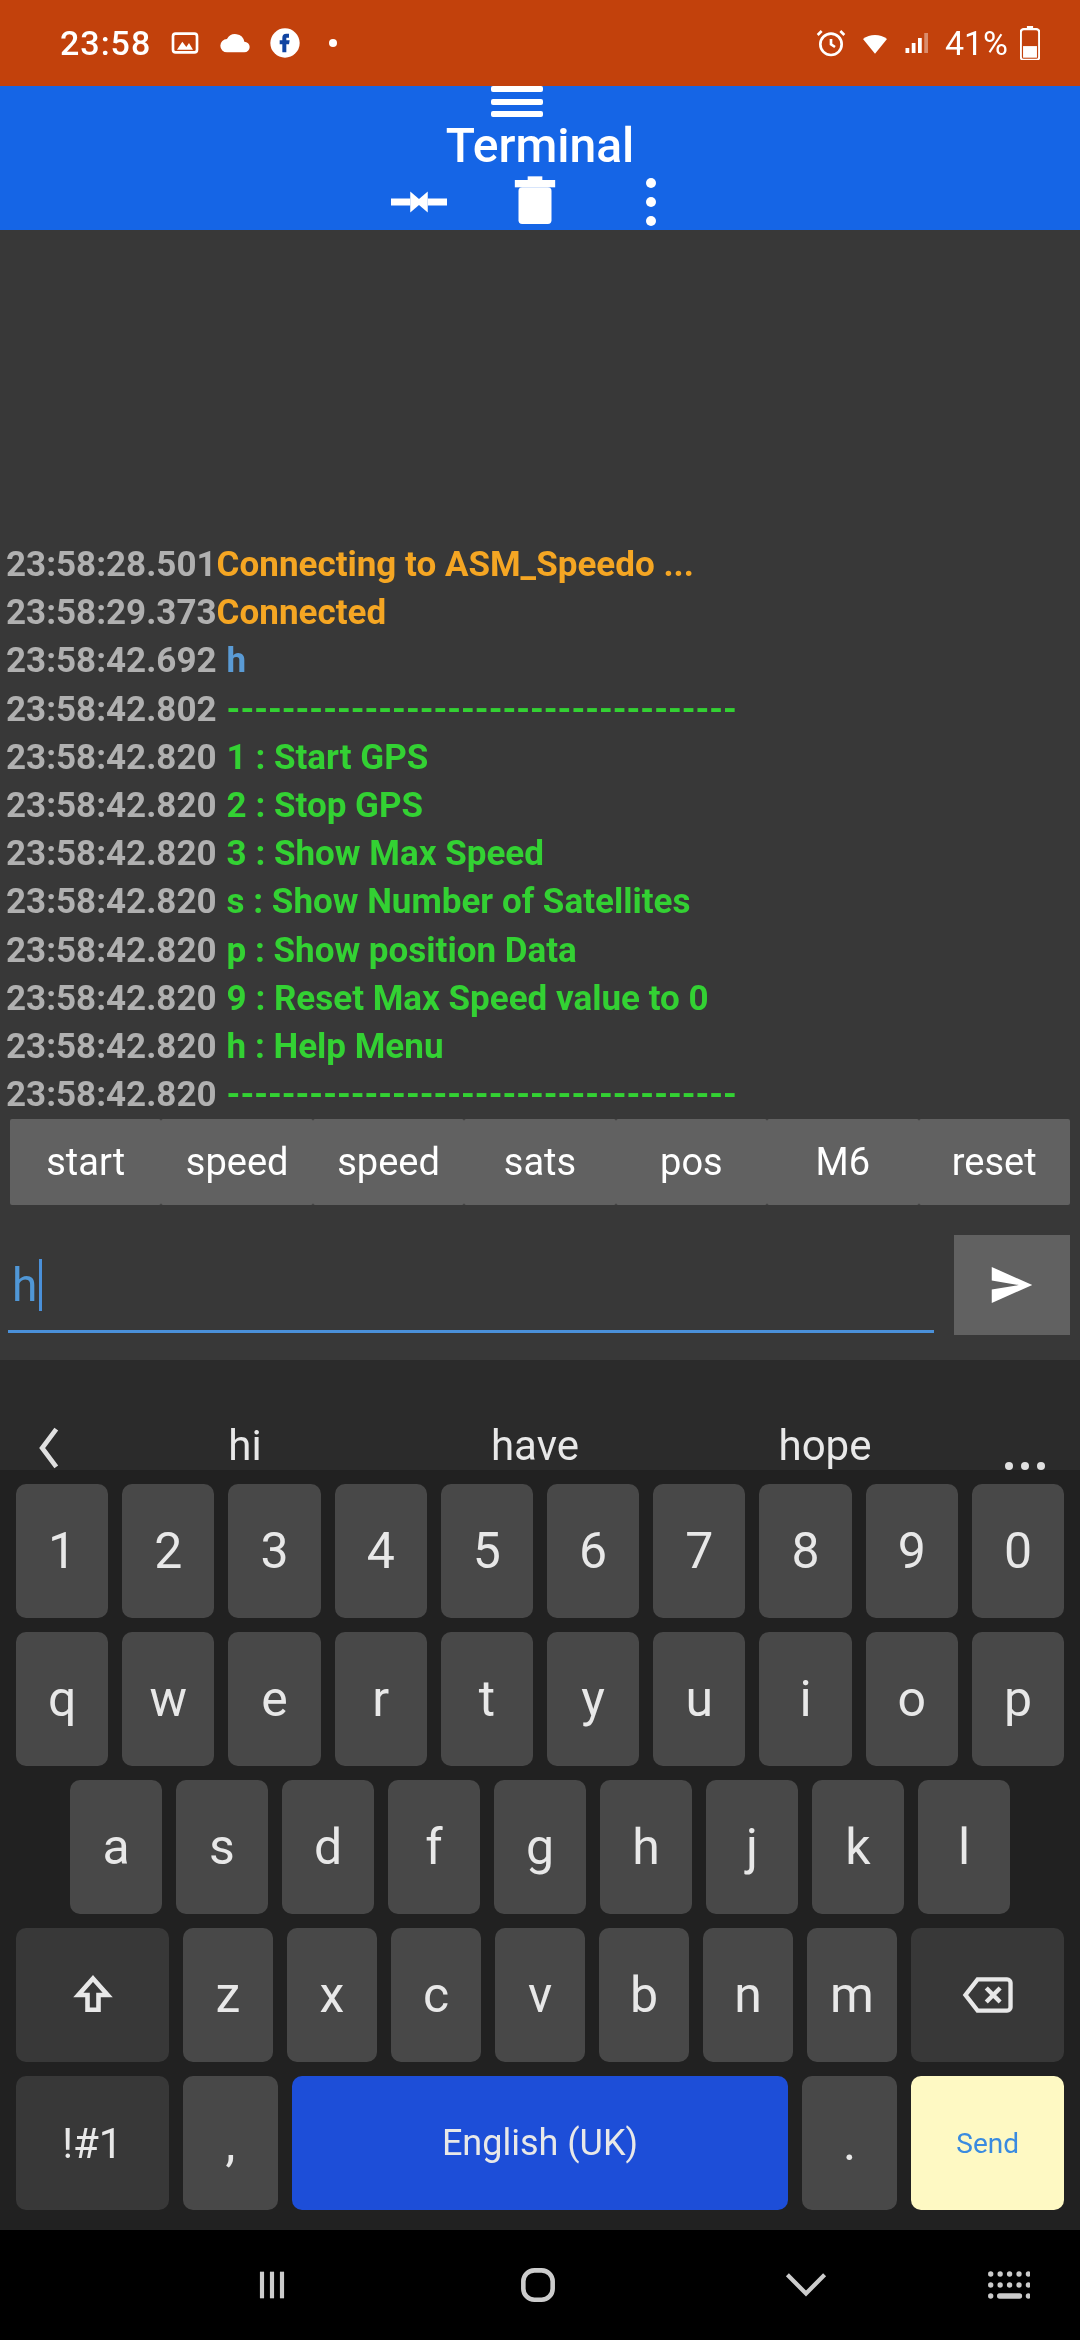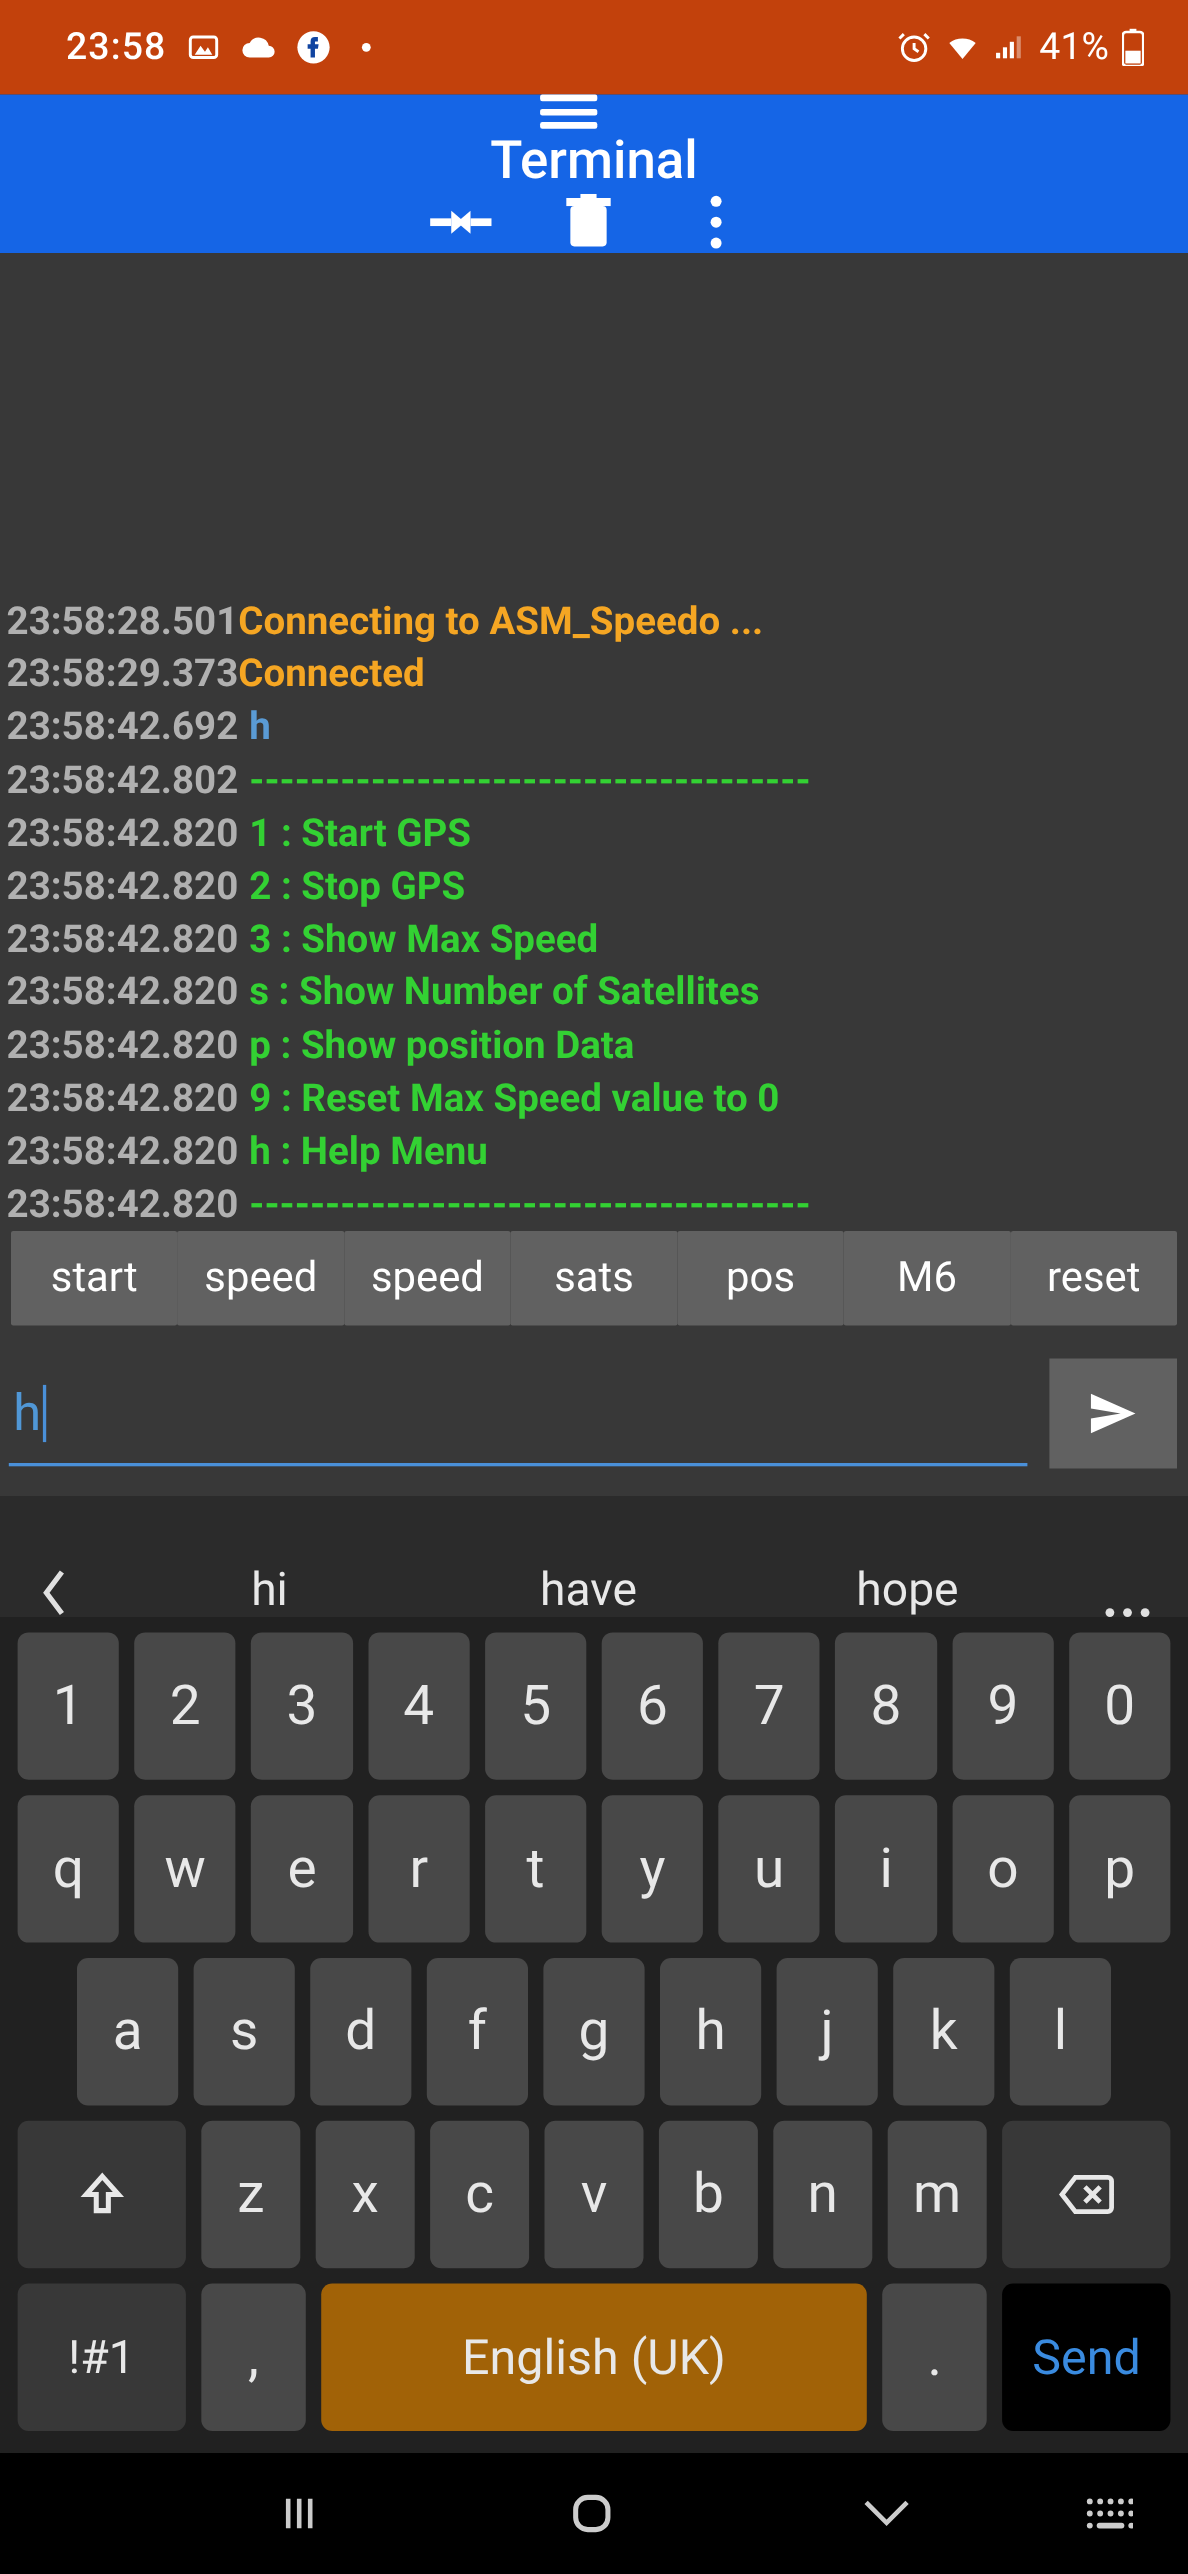--- a/index.html
+++ b/index.html
@@ -156,22 +156,22 @@
       background:#484848;
       border:none;
       color:#e8e8e8;
       font-size: 50px;
       border-radius: 10px;
       display:flex;
       align-items:center;
       justify-content:center;
     }
     .row-2-pad{ padding: 0 54px; }
-    .space-key{ flex: 5.2; background:#a16207; font-size:44px;}
-    .send-key{ flex:1.6; background:#000000; font-size:44px; color:#3a8be0;}
+    .space-key{ flex: 5.2; background:#1d4ed8; font-size:36px;}
+    .send-key{ flex:1.6; background:#fef9c3; font-size:28px; color:#3a8be0;}
     .sym-key{ flex:1.6; font-size:42px; background:#383838;}
     .shift-key{ flex:1.5; background:#383838;}
     .bksp-key{ flex:1.5; background:#383838;}
 
     
     .nav-bar{
       position:absolute;
       bottom:0; left:0; right:0;
       height:110px;
       background:#000;

